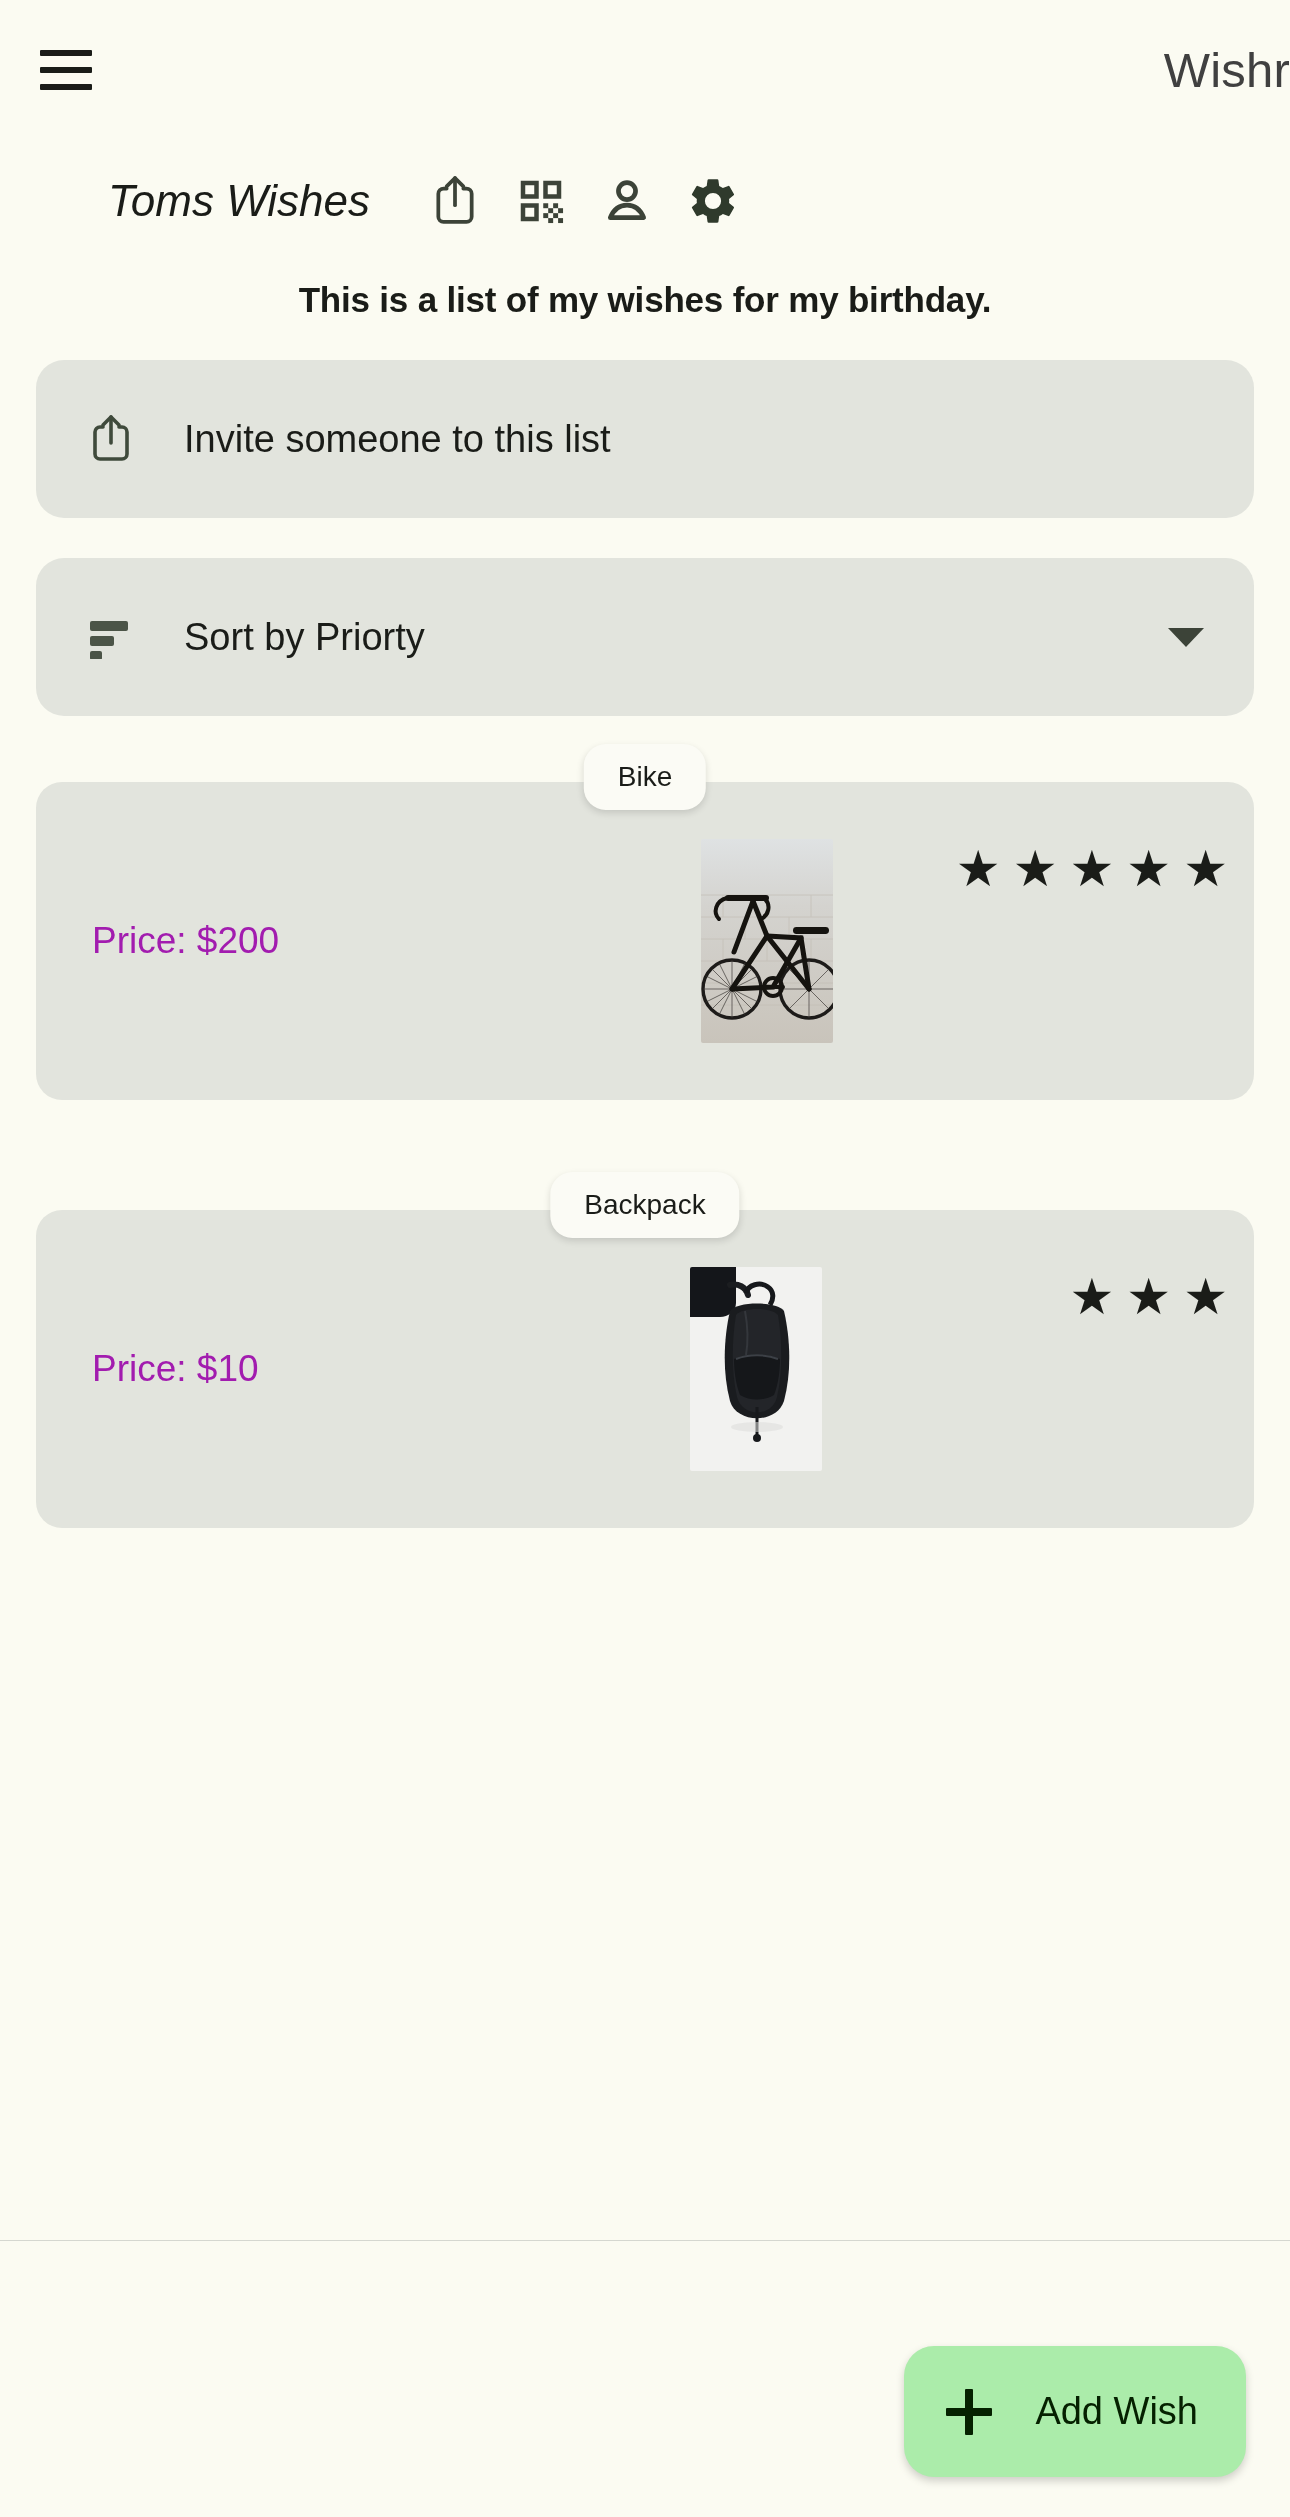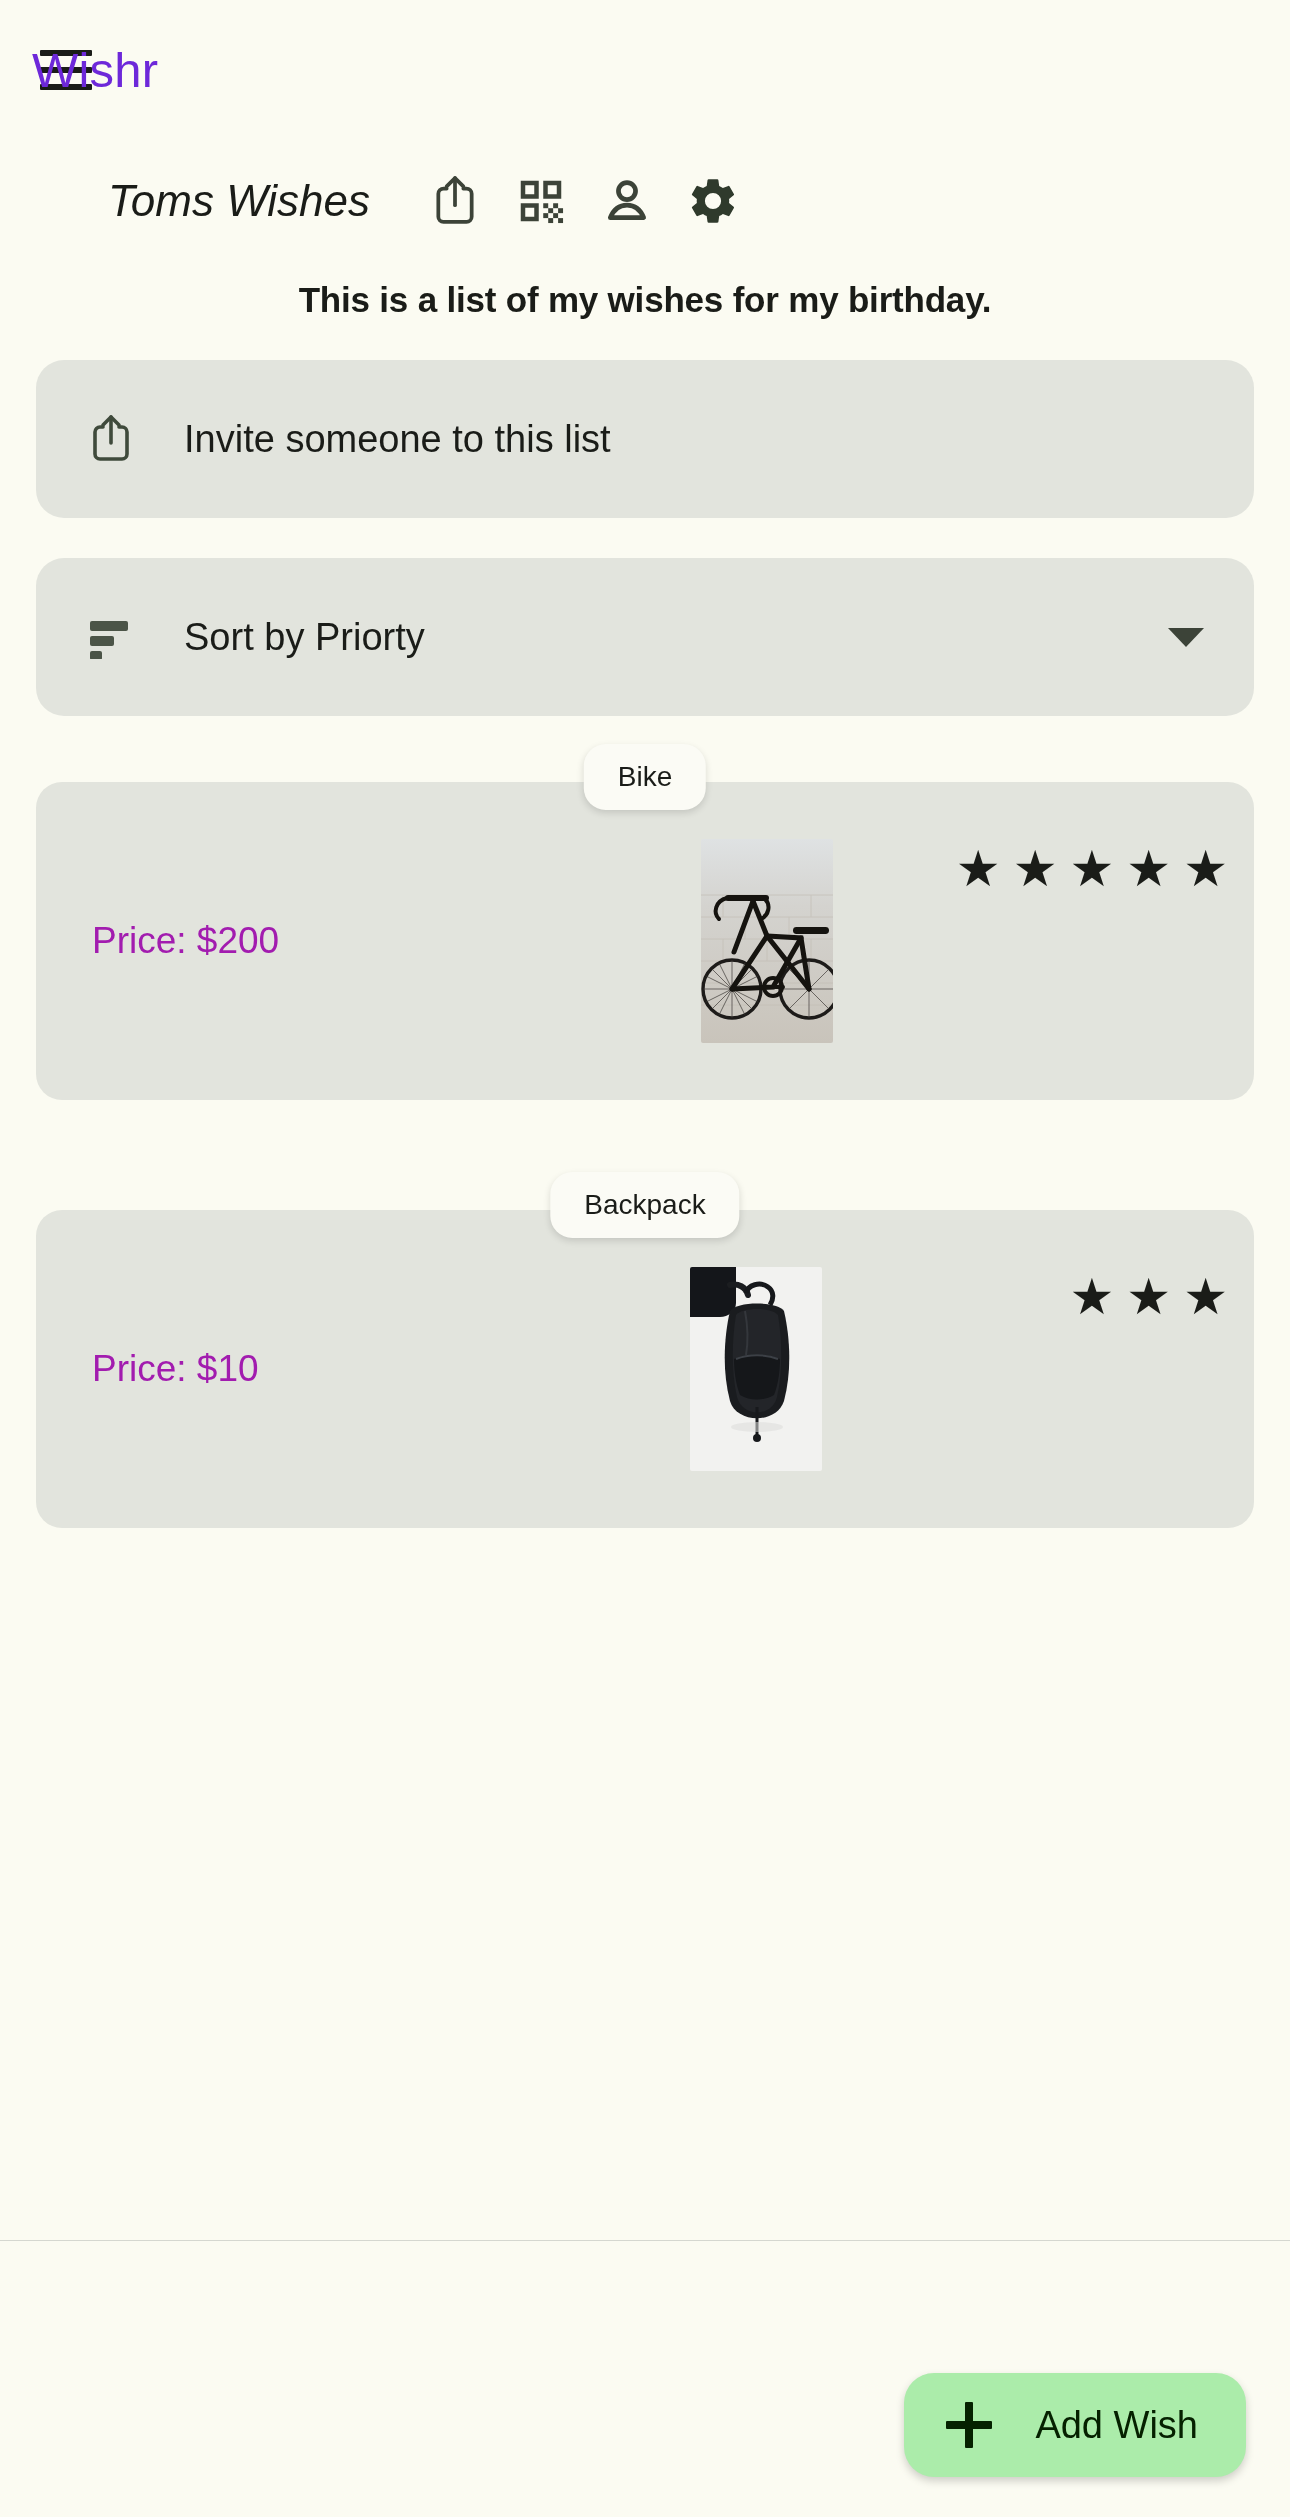--- a/index.html
+++ b/index.html
@@ -38,27 +38,26 @@
   }
   .hamburger i {
     display: block;
     width: 52px; height: 6px;
     background: #1a1c18;
     border-radius: 1px;
   }
   .app-title {
     position: absolute;
     left: 0; right: 0;
-    text-align: left;
+    text-align: right;
     font-size: 49px;
     font-weight: 400;
     letter-spacing: .2px;
-    color: #6d28d9;
+    color: #404040;
     pointer-events: none;
-    padding-left: 32px;
   }
 
   
   .list-header {
     flex: 0 0 auto;
     display: flex;
     align-items: center;
     padding: 18px 40px 0 40px;
     gap: 0;
   }
@@ -195,21 +194,21 @@
     flex: 0 0 auto;
     height: 276px;
     position: relative;
   }
   .fab {
     position: absolute;
     right: 44px;
     bottom: 40px;
     background: #abecaa;
     border-radius: 30px;
-    height: 104px;
+    height: 131px;
     padding: 0 48px 0 42px;
     display: flex;
     align-items: center;
     gap: 43px;
     box-shadow: 0 4px 9px rgba(0,0,0,0.18);
     cursor: pointer;
     border: none;
   }
   .fab .plus {
     position: relative;

